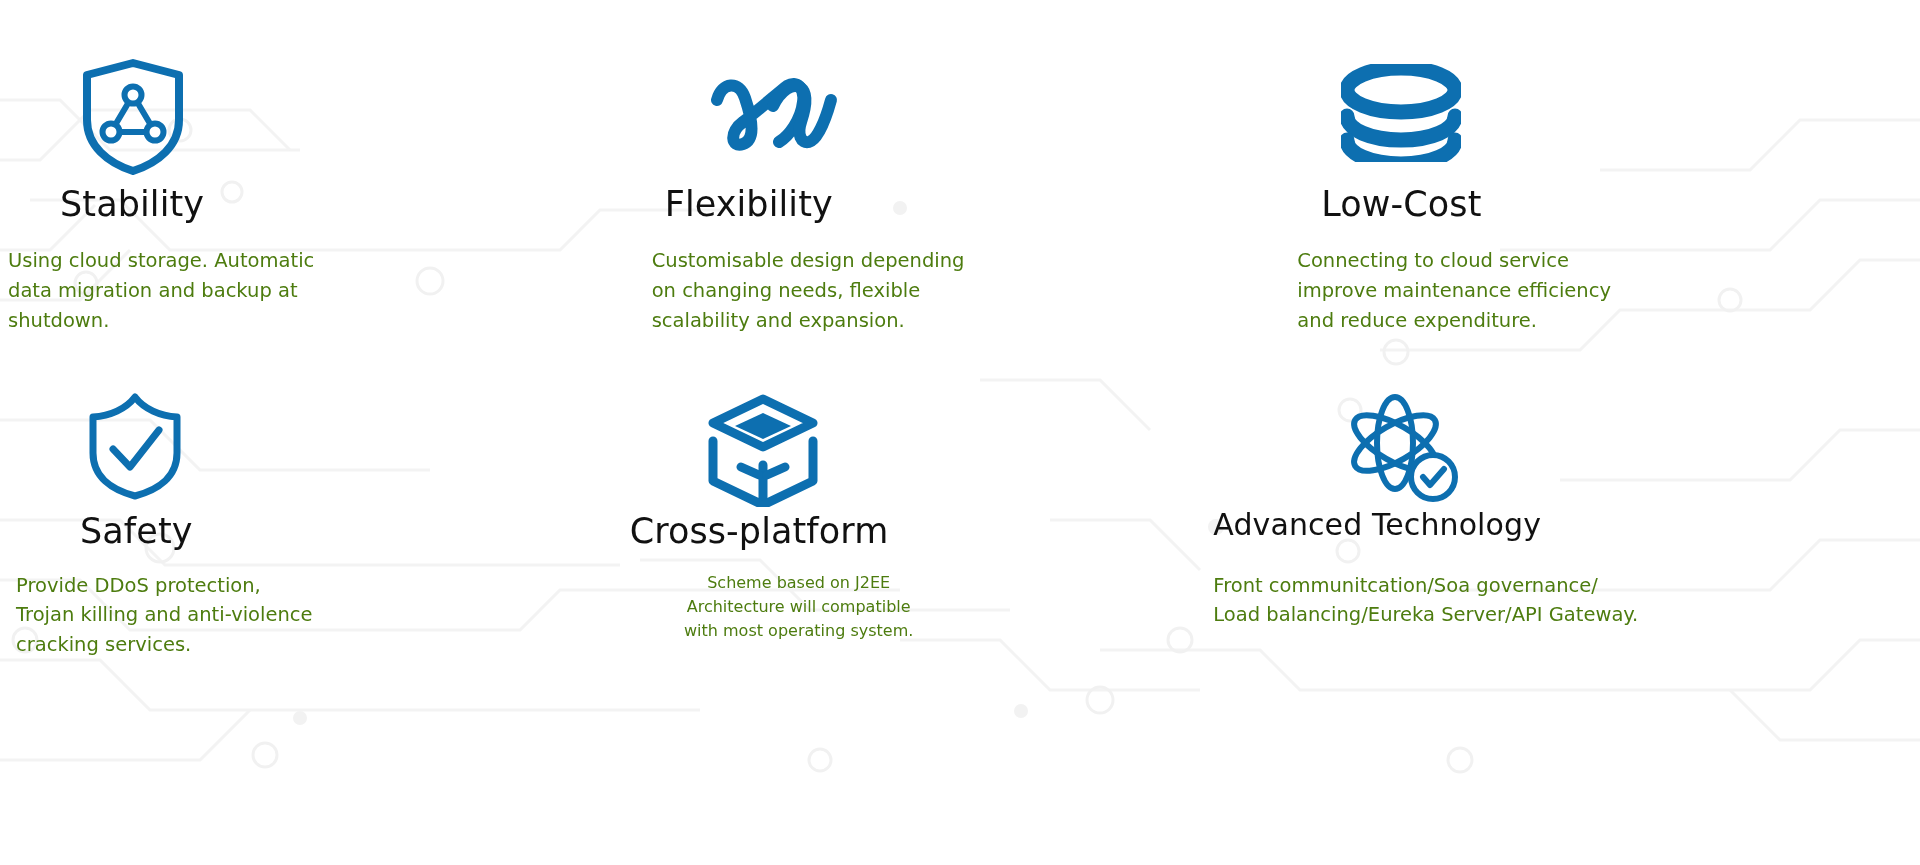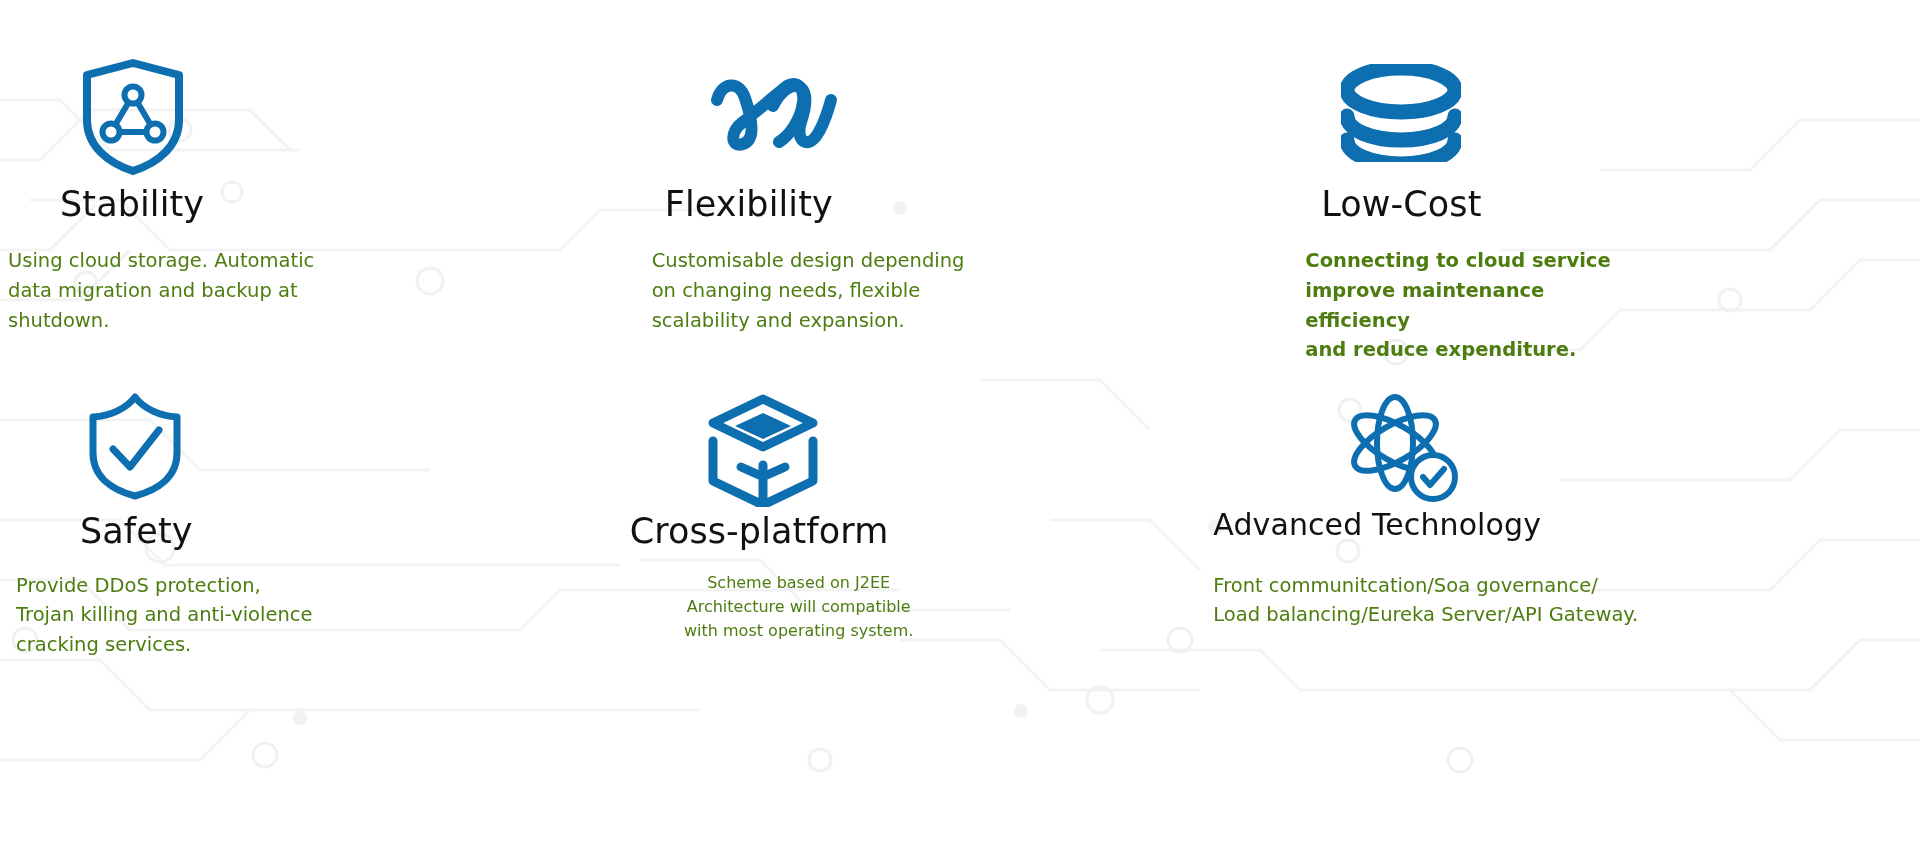--- a/index.html
+++ b/index.html
@@ -67,21 +67,21 @@
   #card-stability   .card-icon  { position:absolute; left:80px;  top:58px; }
   #card-stability   .card-title { position:absolute; left:60px;  top:184px; font-size:35px; }
   #card-stability   .card-body  { position:absolute; left:8px;   top:246px; width:330px; font-size:19.5px; }
 
   #card-flexibility .card-icon  { position:absolute; left:62px;  top:70px; }
   #card-flexibility .card-title { position:absolute; left:18px;  top:184px; font-size:35px; }
   #card-flexibility .card-body  { position:absolute; left:-32px; top:246px; width:340px; font-size:19.5px;margin-left:37px; }
 
   #card-lowcost     .card-icon  { position:absolute; left:48px;  top:64px; }
   #card-lowcost     .card-title { position:absolute; left:28px;  top:184px; font-size:35px; }
-  #card-lowcost     .card-body  { position:absolute; left:12px;   top:246px; width:340px; font-size:19.5px;font-weight:bold; }
+  #card-lowcost     .card-body  { position:absolute; left:4px;   top:246px; width:340px; font-size:19.5px; }
 
   
   #card-safety      .card-icon  { position:absolute; left:86px;  top:-52px; }
   #card-safety      .card-title { position:absolute; left:80px;  top:68px;  font-size:35px; }
   #card-safety      .card-body  { position:absolute; left:16px;  top:128px; width:340px; font-size:19.5px; }
 
   #card-crossplat   .card-icon  { position:absolute; left:58px;  top:-50px; }
   #card-crossplat   .card-title { position:absolute; left:-17px; top:68px;  font-size:35px; }
   #card-crossplat   .card-body  { position:absolute; left:-18px; top:128px; width:340px; font-size:16px;text-align:center; }
 

